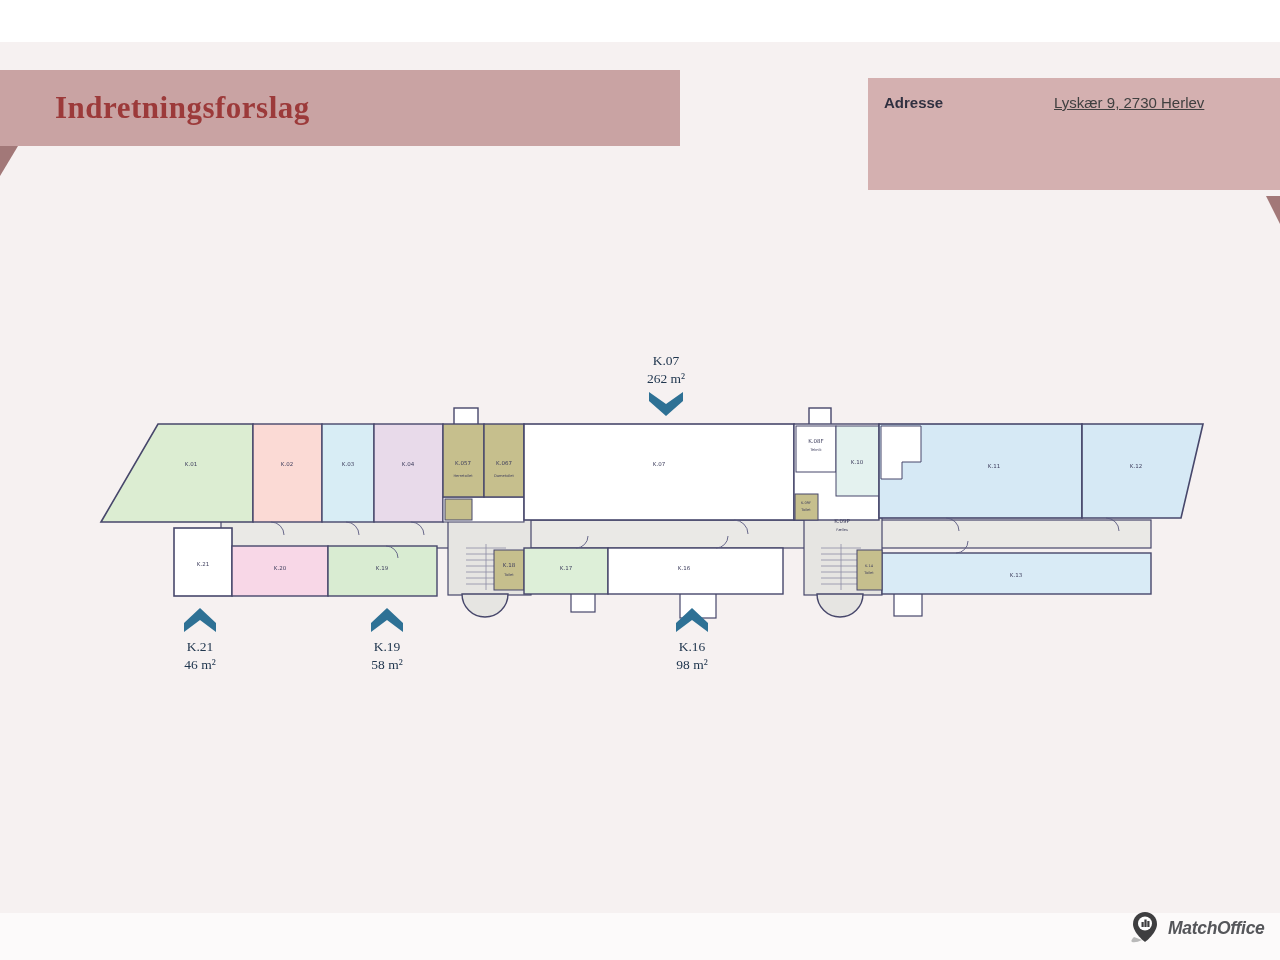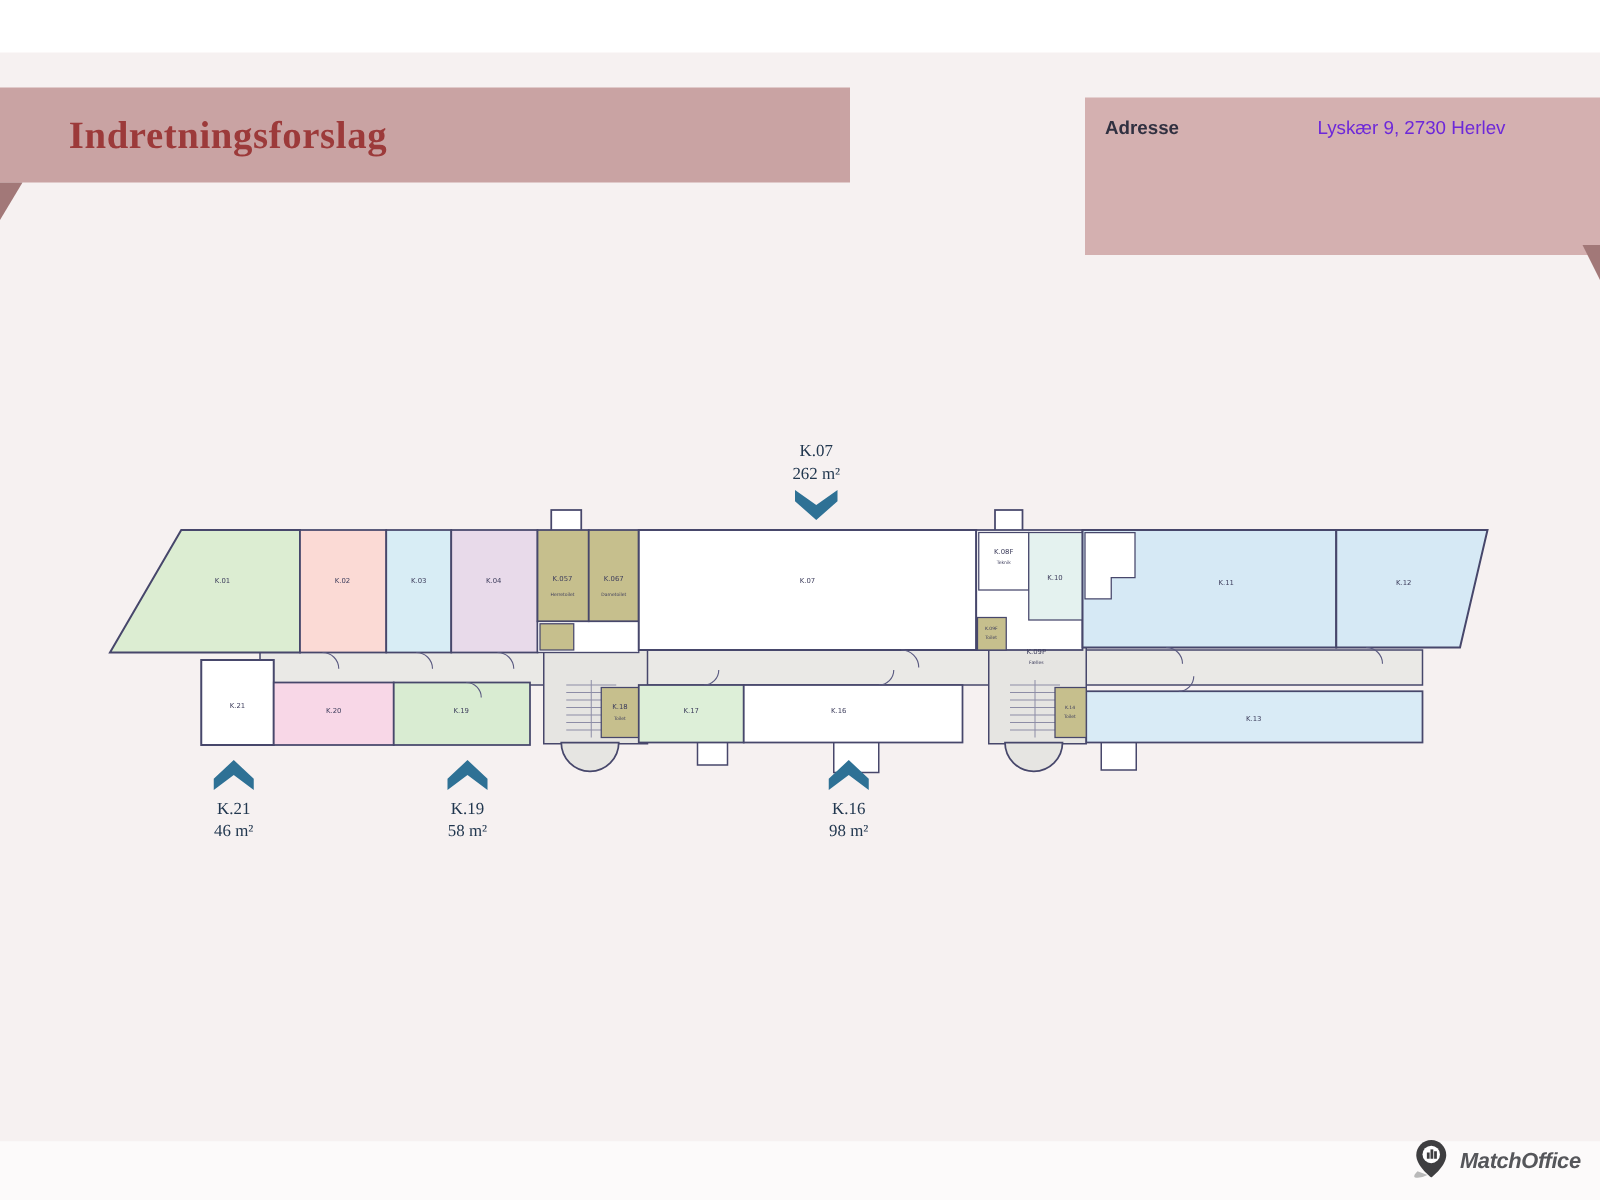--- a/index.html
+++ b/index.html
@@ -19,33 +19,33 @@
     margin:0 0 0 55px;font-family:"Liberation Serif",serif;font-weight:bold;
     font-size:31px;color:#9c3a3a;letter-spacing:0.5px;
   }
   .banner-fold{
     position:absolute;left:0;top:146px;width:0;height:0;
     border-top:30px solid #a27878;border-right:18px solid transparent;
   }
 
   
   .card{
-    position:absolute;left:868px;top:78px;width:412px;height:126px;
+    position:absolute;left:868px;top:78px;width:412px;height:112px;
     background:#d4b0b0;box-sizing:border-box;padding:13px 0 0 16px;
   }
   .card-row{display:flex;height:23px;align-items:center;}
   .card-label{width:170px;font-weight:bold;font-size:15px;color:#303040;}
-  .card-value{font-size:15px;color:#6d28d9;}
+  .card-value{font-size:15px;color:#404040;text-decoration:underline;}
   .card-fold{
     position:absolute;right:0;top:196px;width:0;height:0;
     border-top:28px solid #a27878;border-left:14px solid transparent;
   }
 
   
-  .plan{position:absolute;left:67px;top:336px;width:1152px;height:344px;}
+  .plan{position:absolute;left:80px;top:336px;width:1152px;height:344px;}
   .rl{font-family:"DejaVu Sans",sans-serif;font-size:5.5px;fill:#3d3d5c;text-anchor:middle;}
   .rs{font-family:"DejaVu Sans",sans-serif;font-size:3.6px;fill:#3d3d5c;text-anchor:middle;}
   .co{font-family:"Liberation Serif",serif;font-size:13.5px;fill:#21374f;text-anchor:middle;}
 
   
   .logo{
     position:absolute;left:1128px;top:908px;width:140px;height:40px;
     display:flex;align-items:center;cursor:pointer;font-style:italic;
   }
   .logo-text{font-size:17.5px;font-weight:bold;color:#55565a;letter-spacing:-0.3px;margin-left:6px;}

